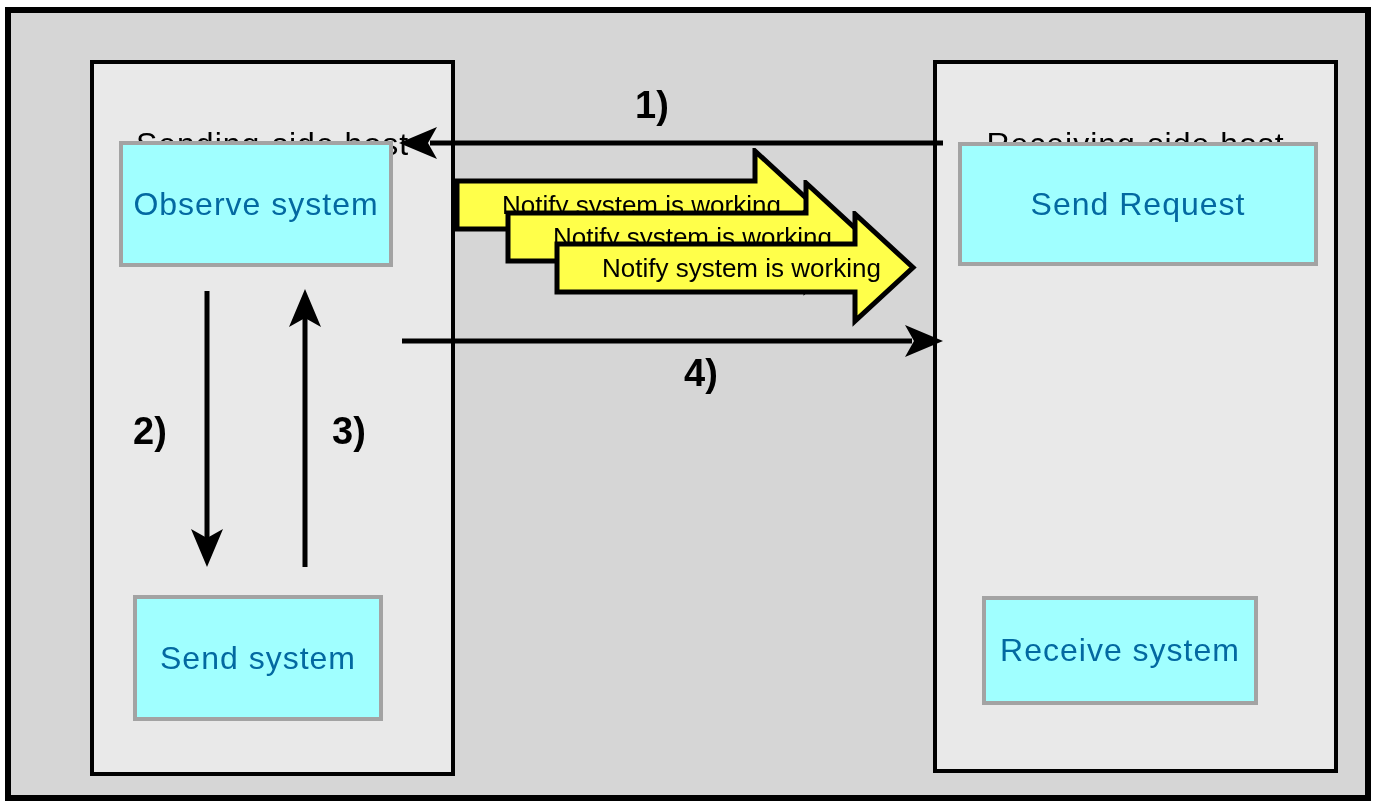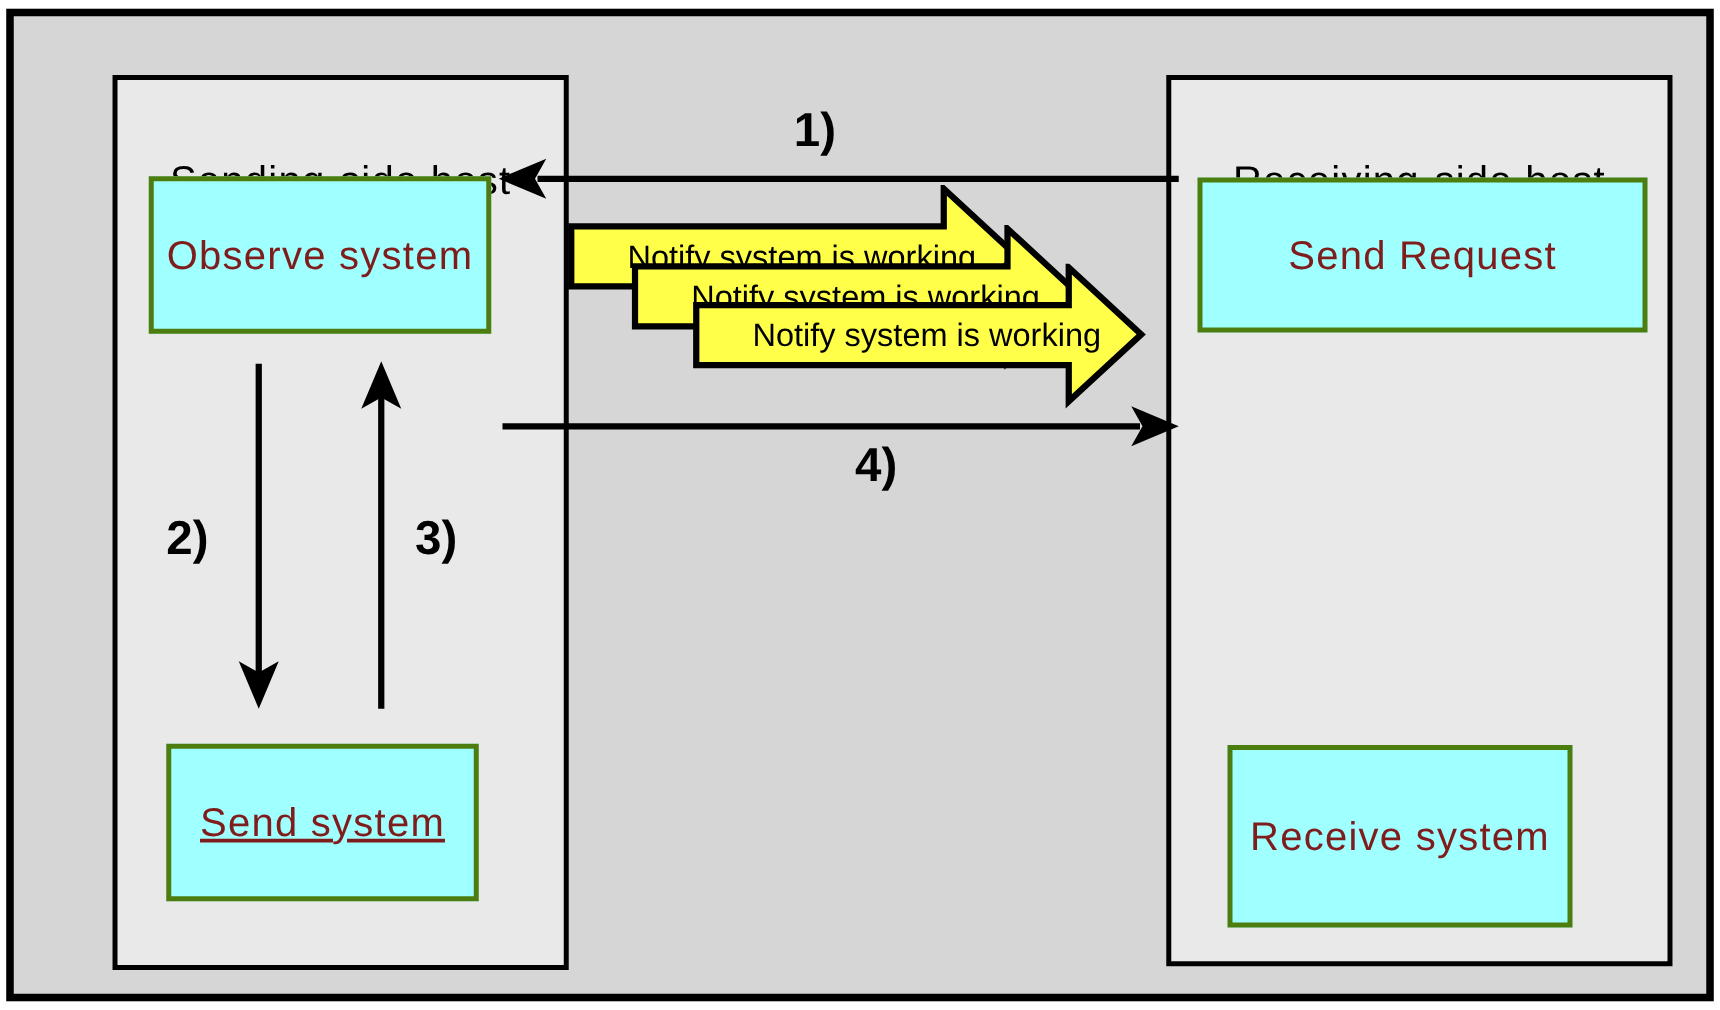--- a/index.html
+++ b/index.html
@@ -34,34 +34,34 @@
     top: 62px; left: 0; right: 0;
     text-align: center;
     font-size: 32px;
     letter-spacing: 1px;
     color: #000;
     white-space: nowrap;
   }
   .node {
     position: absolute;
     background: var(--cyan, #a0ffff);
-    border: 4px solid #4d7c0f;
+    border: 4px solid #a3a3a3;
     box-sizing: border-box;
     display: flex;
     align-items: center;
     justify-content: center;
     font-size: 32px;
     letter-spacing: 1px;
-    color: #7f1d1d;
+    color: #0369a1;
     white-space: nowrap;
   }
   .node-observe { left: 119px; top: 141px; width: 274px; height: 126px; }
   .node-request { left: 958px; top: 142px; width: 360px; height: 124px; }
-  .node-send    { left: 133px; top: 595px; width: 250px; height: 126px; text-decoration: underline; }
-  .node-receive { left: 982px; top: 596px; width: 276px; height: 146px; }
+  .node-send    { left: 133px; top: 595px; width: 250px; height: 126px; }
+  .node-receive { left: 982px; top: 596px; width: 276px; height: 109px; }
 
   .overlay {
     position: absolute;
     left: 0; top: 0;
     width: 1376px; height: 808px;
   }
   .overlay line { stroke: #000; stroke-width: 5; }
   .overlay polygon.head { fill: #000; stroke: none; }
 
   .step-label {

